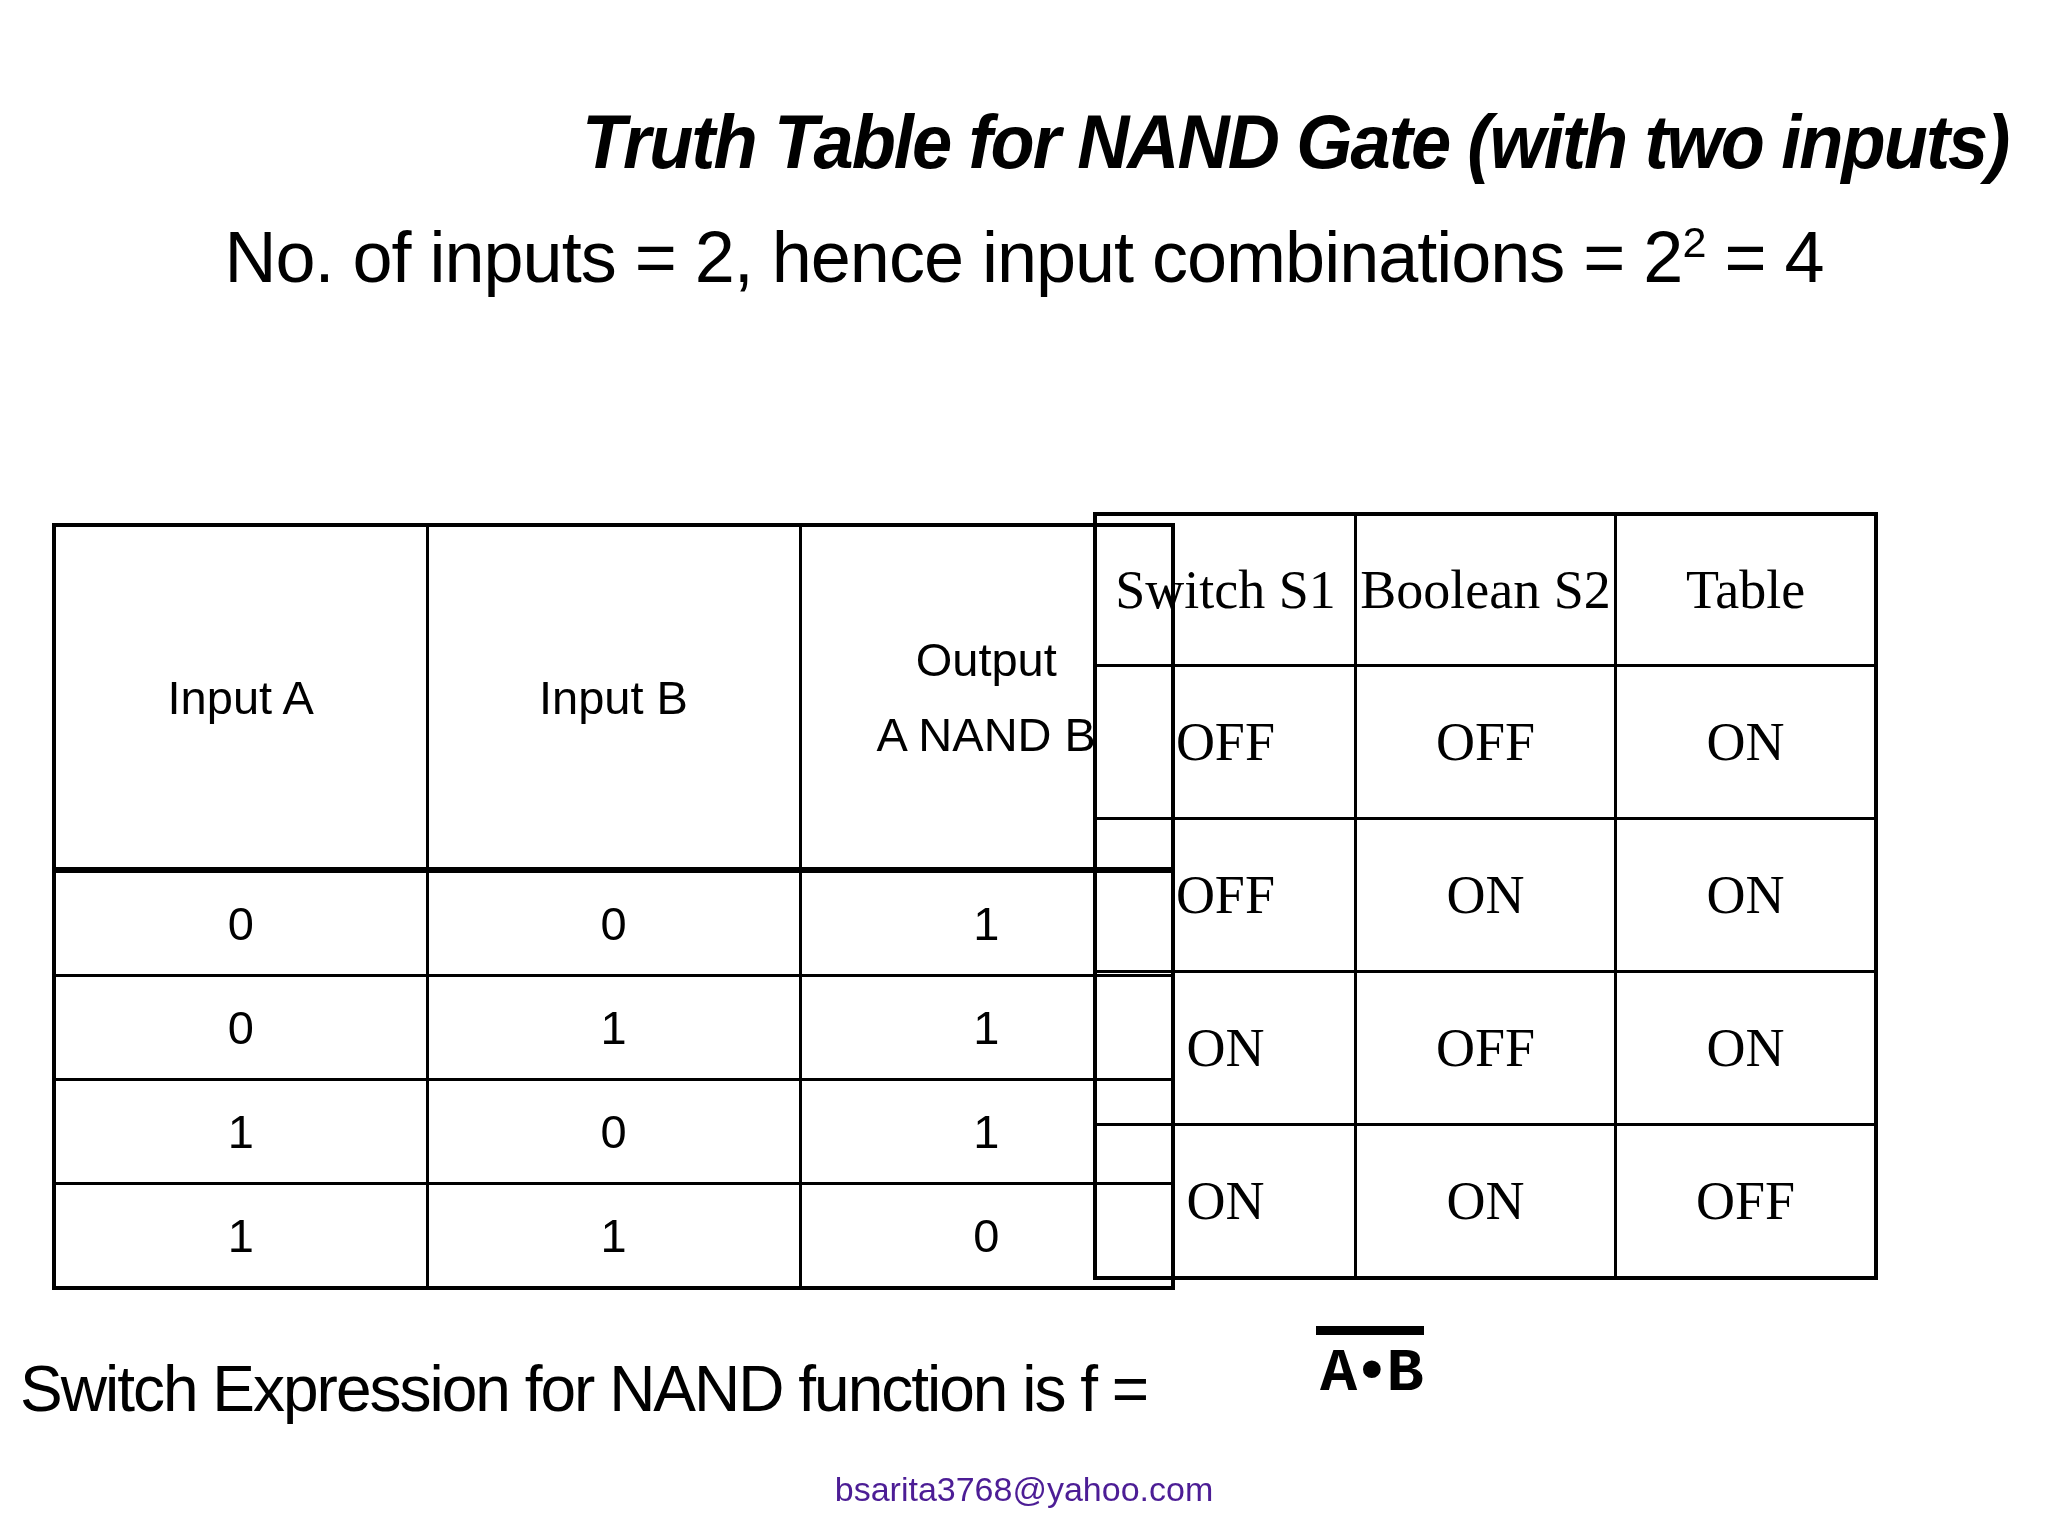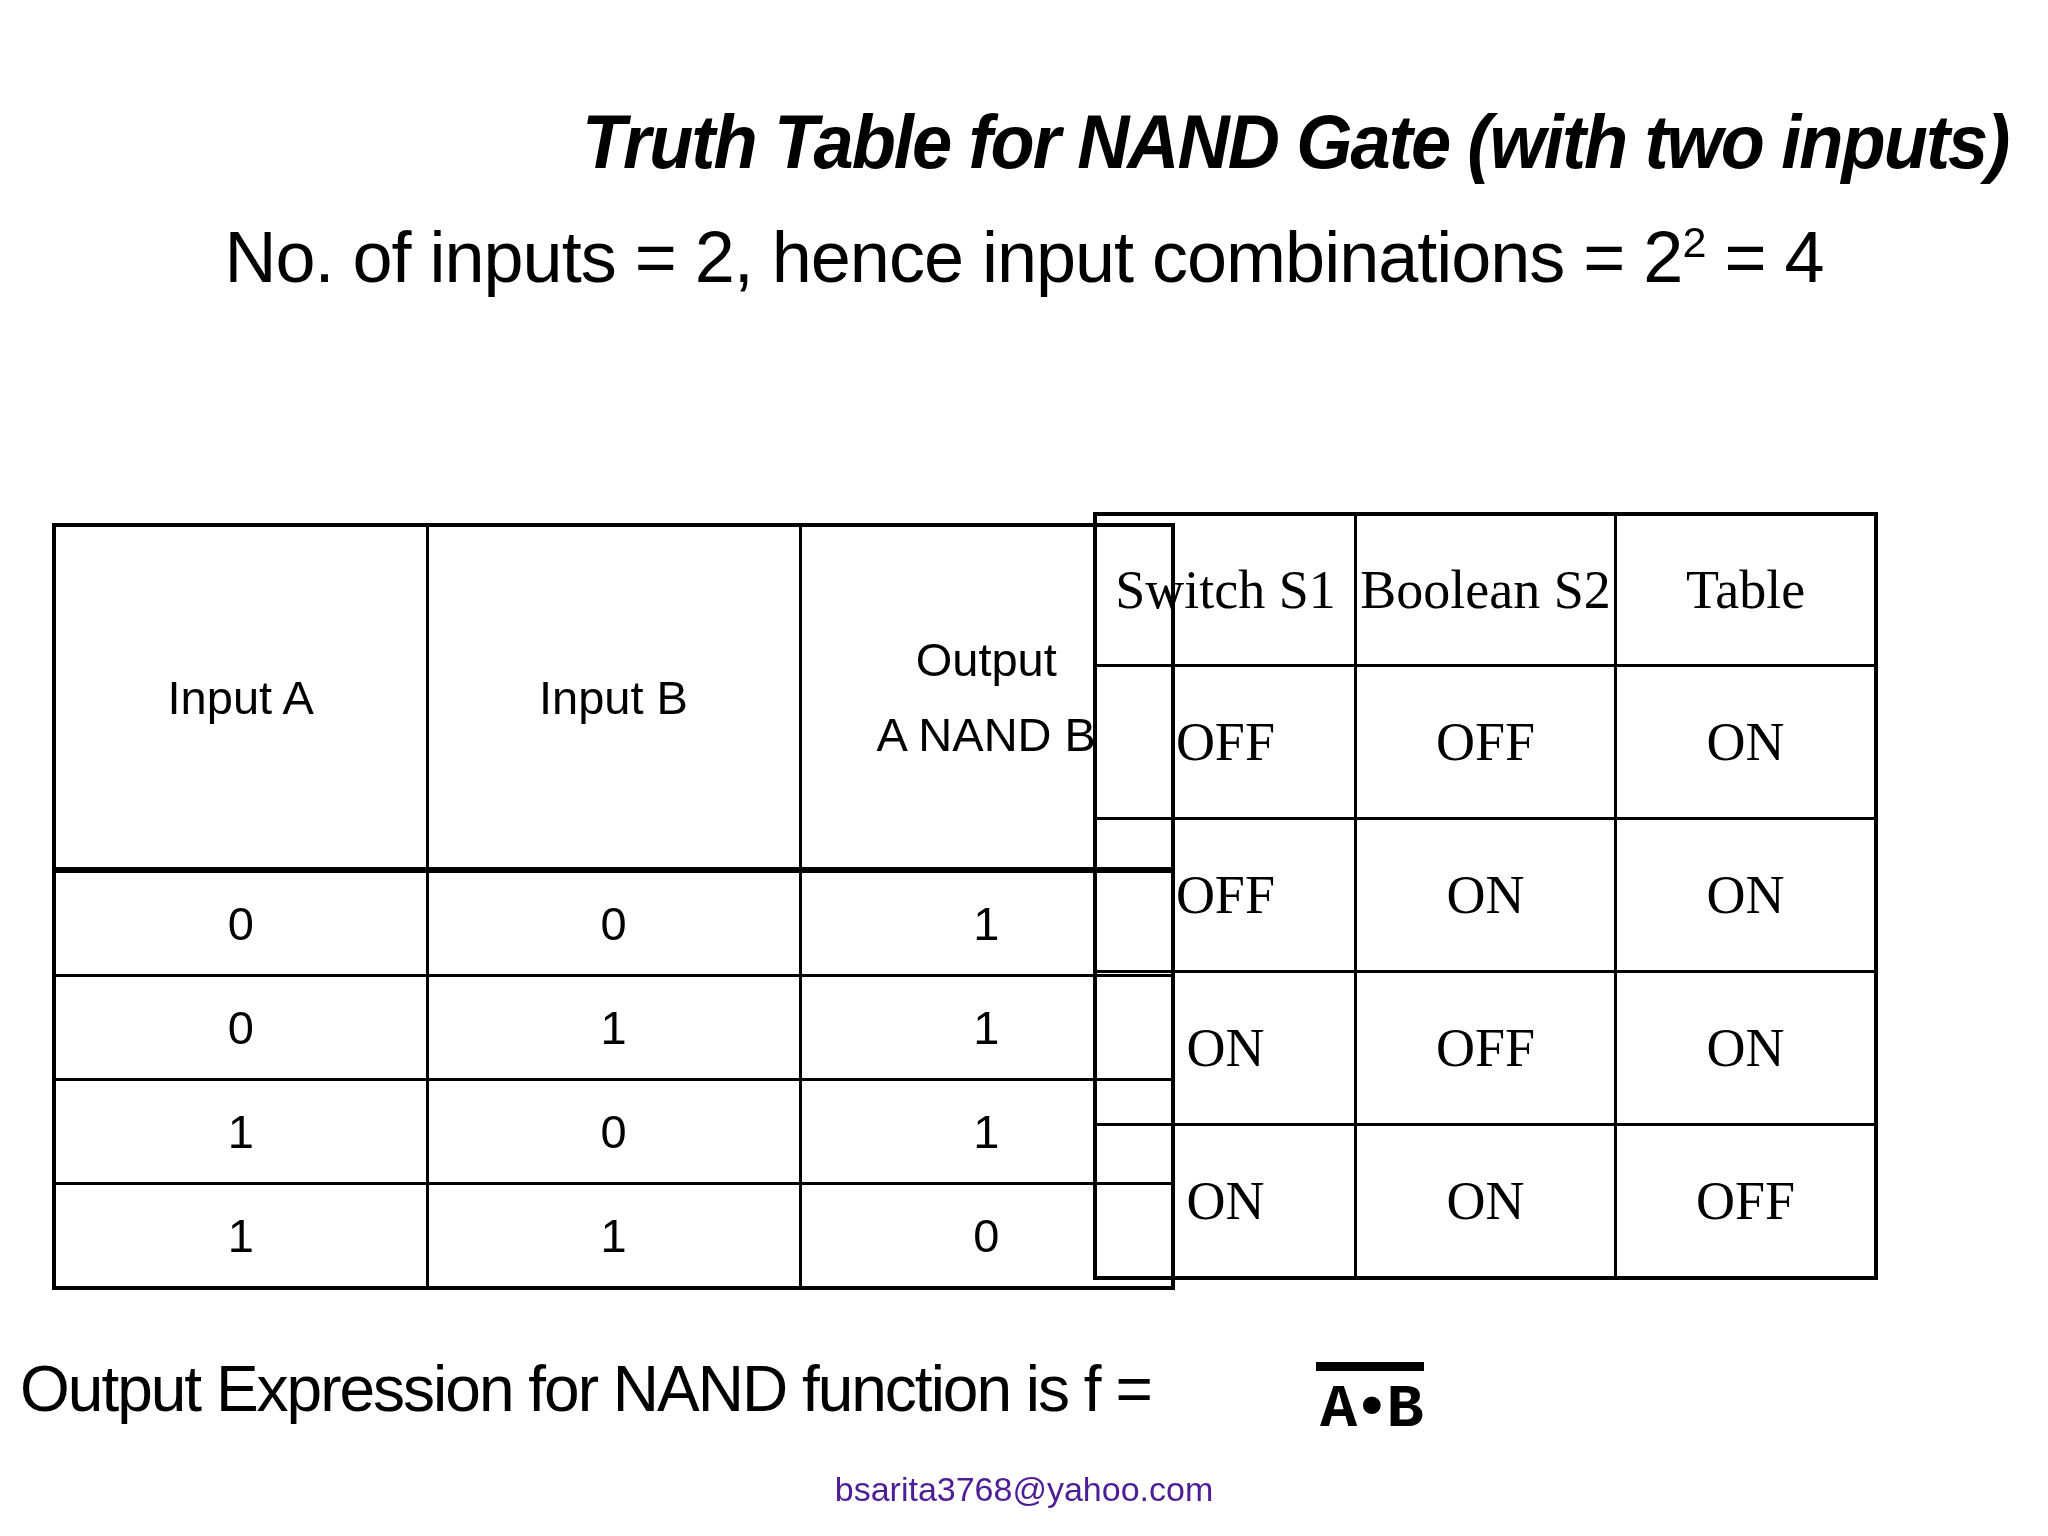--- a/index.html
+++ b/index.html
@@ -91,21 +91,20 @@
   }
 
   .expression {
     position: absolute;
     left: 1316px;
     top: 1326px;
     font-family: "Liberation Mono", monospace;
     font-weight: bold;
     font-size: 62px;
     line-height: 1;
-    margin-top: 36px;
   }
   .expression .bar {
     display: inline-block;
     border-top: 9px solid #000;
     padding: 8px 4px 0 4px;
     letter-spacing: -4px;
   }
 
   .footer {
     position: absolute;
@@ -187,21 +186,21 @@
         <td>ON</td>
       </tr>
       <tr>
         <td>ON</td>
         <td>ON</td>
         <td>OFF</td>
       </tr>
     </tbody>
   </table>
 
-  <div class="bool-label">Output Expression for NAND function is f =</div>
+  <div class="bool-label">Switch Expression for NAND function is f =</div>
 
   <div class="expression">
     <span class="bar">A•B</span>
   </div>
 
   <div class="footer">bsarita3768@yahoo.com</div>
 
 </div>
 
 </body></html>

